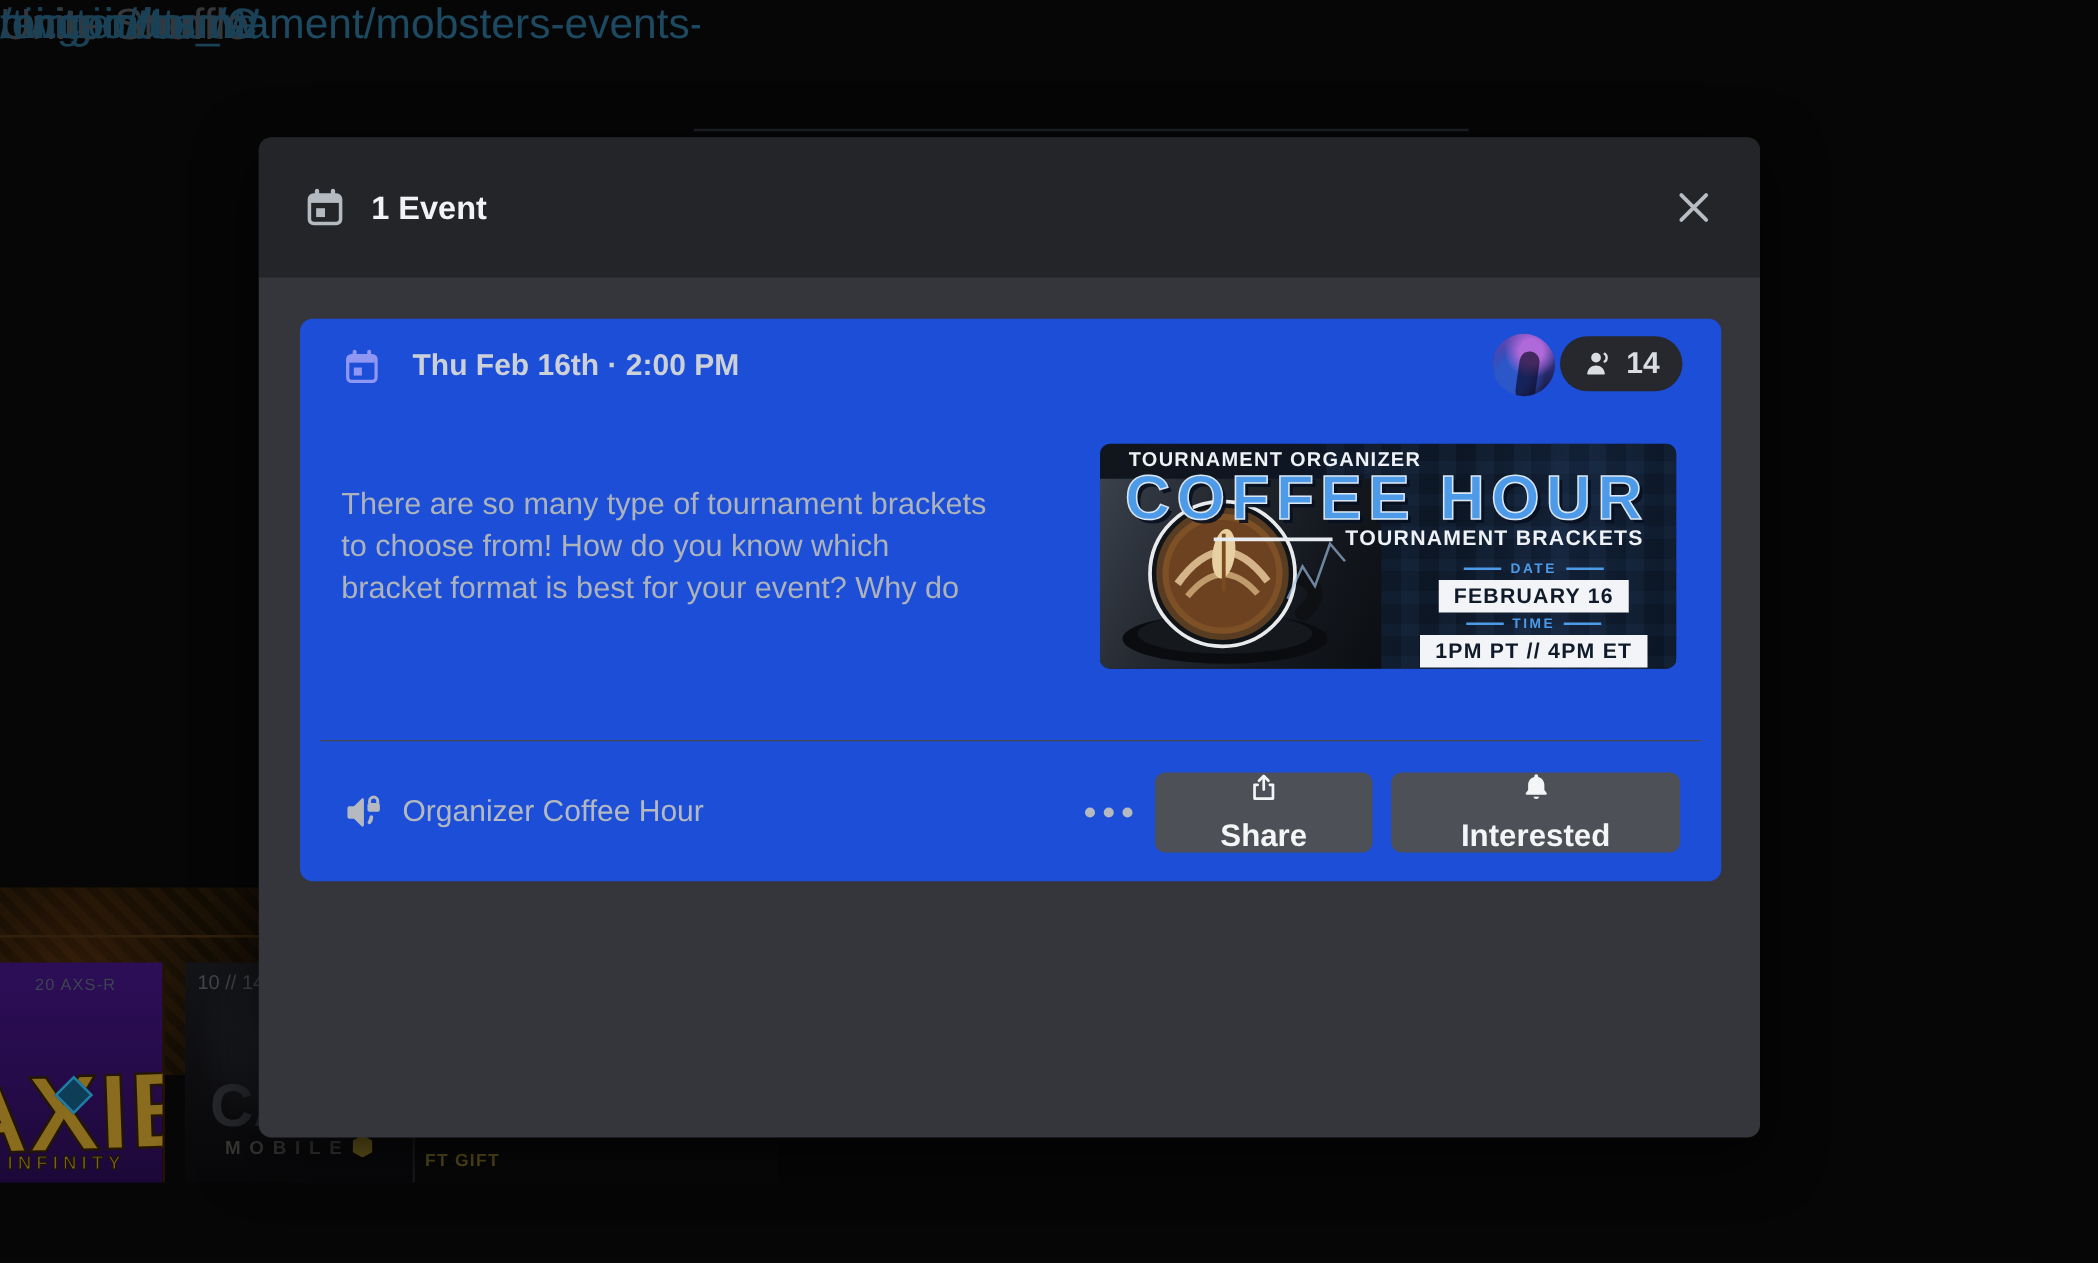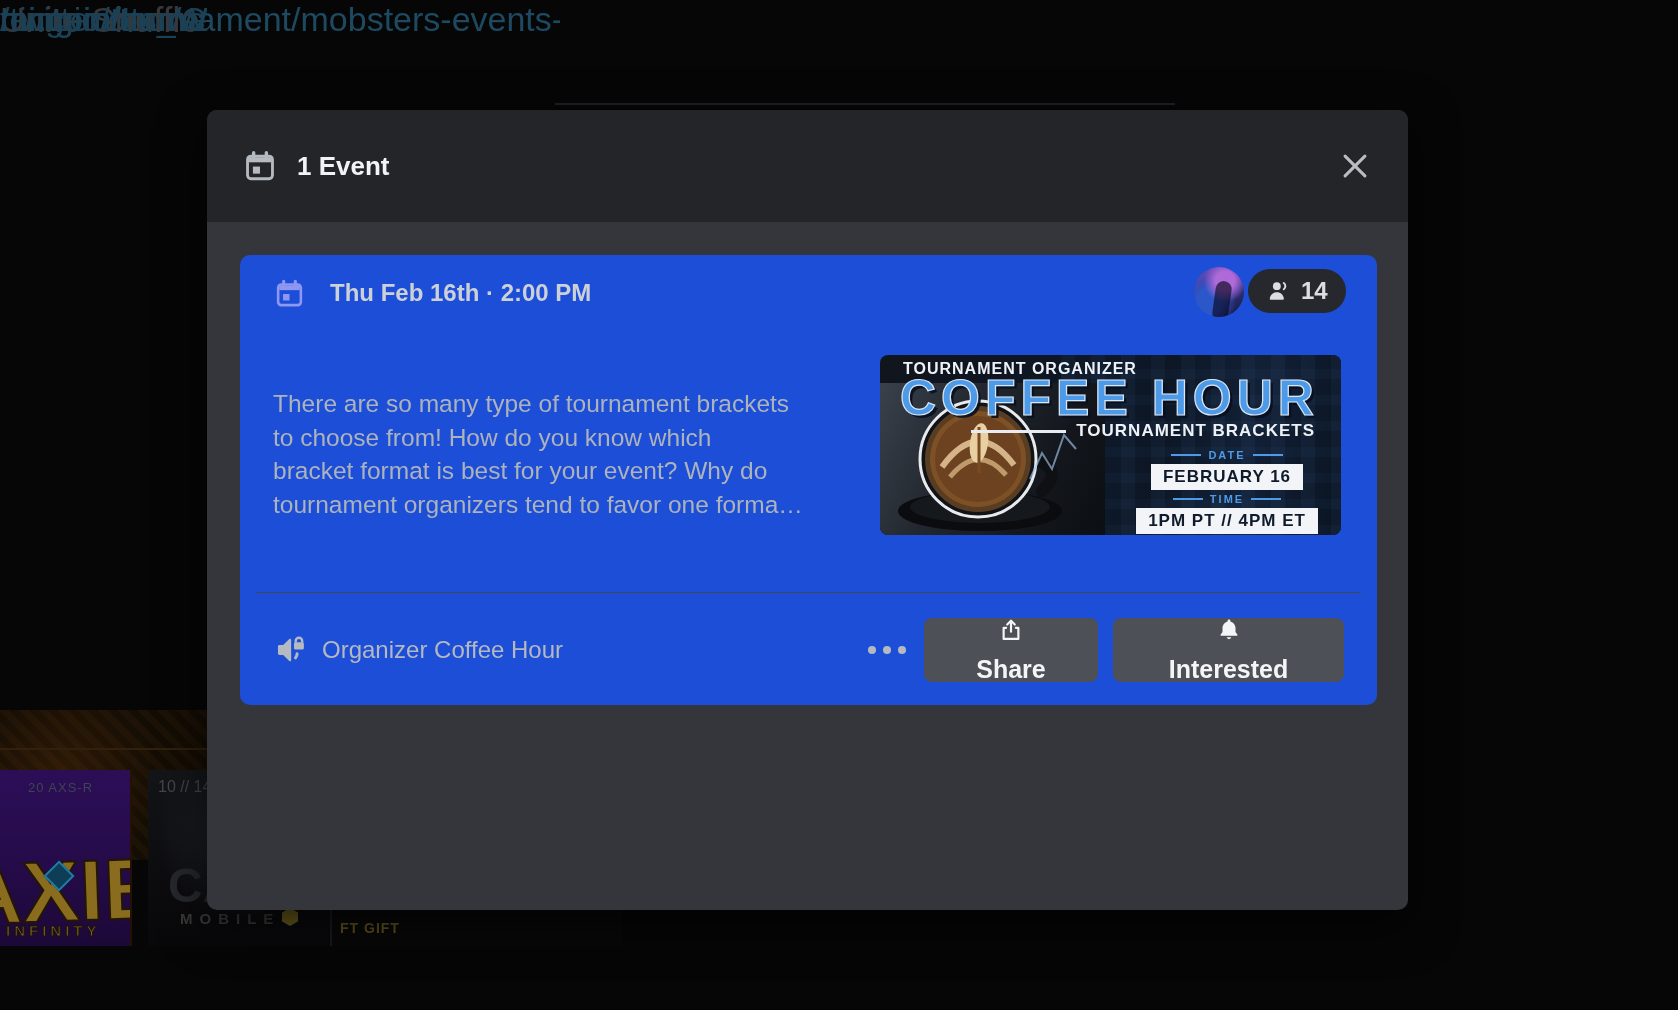--- a/index.html
+++ b/index.html
@@ -193,21 +193,20 @@
           </svg>
         </span>
         <span>14</span>
       </div>
 
 
       <div class="event-desc">
         <div>There are so many type of tournament brackets</div>
         <div>to choose from! How do you know which</div>
         <div>bracket format is best for your event? Why do</div>
-        <div>tournament organizers tend to favor one forma…</div>
       </div>
 
       <div class="banner">
         <div class="b-city"></div>
         <div class="b-photo">
           <svg viewBox="0 0 225 152" width="225" height="152">
             <ellipse cx="100" cy="128" rx="82" ry="20" fill="#0a0c0f"></ellipse>
             <ellipse cx="100" cy="124" rx="70" ry="16" fill="#15181d"></ellipse>
             <path d="M158 78 q26 10 4 30" stroke="#0e1013" stroke-width="12" fill="none" stroke-linecap="round"></path>
             <circle cx="98" cy="76" r="58" fill="#101317" stroke="#e8eaec" stroke-width="3"></circle>

